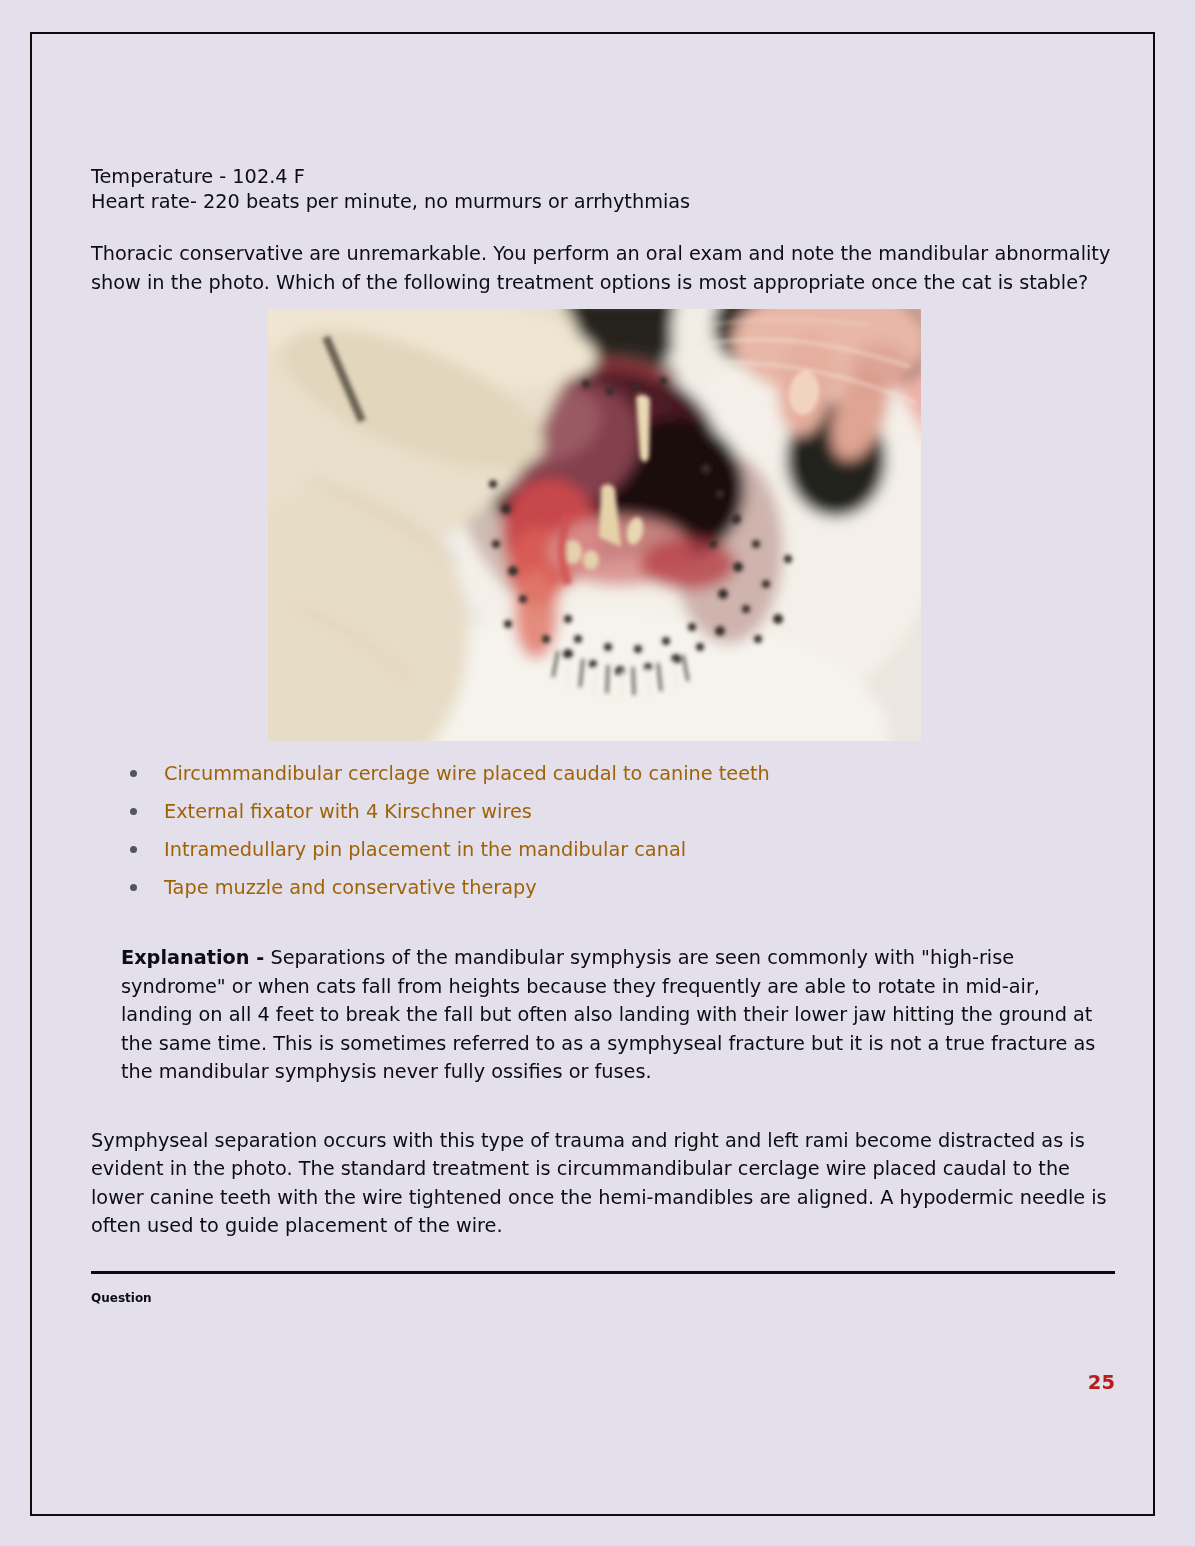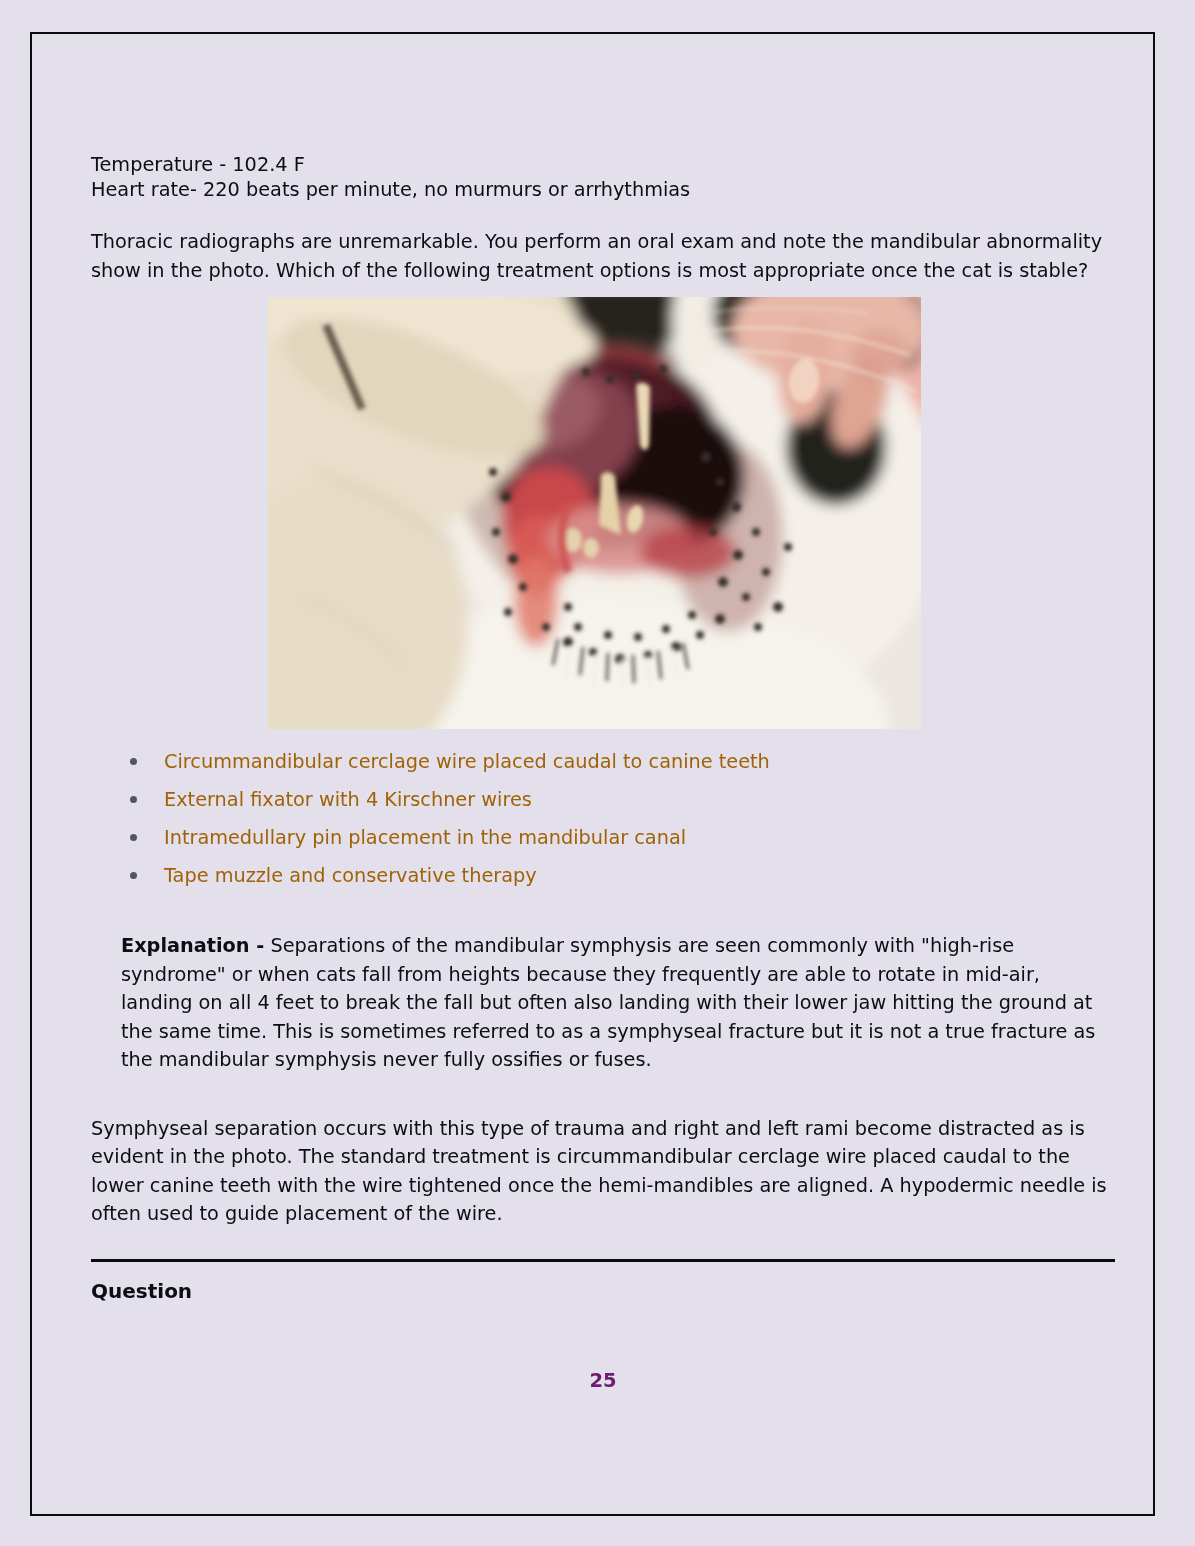--- a/index.html
+++ b/index.html
@@ -20,21 +20,21 @@
     top: 32px;
     width: 1125px;
     height: 1484px;
     border: 2px solid #0c0c0c;
     box-sizing: border-box;
     background: #e3e0eb;
   }
   .content {
     position: absolute;
     left: 59px;
-    top: 4px;
+    top: 16px;
     width: 1024px;
     color: #0d0d12;
     font-size: 19.3px;
   }
   .vitals {
     margin-top: 114px;
     line-height: 25px;
   }
   .vitals div { white-space: nowrap; }
   .qpara {
@@ -82,44 +82,44 @@
   }
   .rule {
     margin-top: 30px;
     height: 3px;
     background: #0b0b0b;
     border: none;
     width: 100%;
   }
   .next-heading {
     margin-top: 17px;
-    font-size: 20px;
+    font-size: 12px;
     font-weight: bold;
     color: #0c0c12;
   }
   .pagenum {
     margin-top: 66px;
-    text-align: center;
+    text-align: right;
     font-size: 19.5px;
     font-weight: bold;
-    color: #701a75;
+    color: #b91c1c;
   }
 </style>
 </head>
 <body>
 
 <div class="page">
   <div class="content">
 
     <div class="vitals">
       <div>Temperature - 102.4 F</div>
       <div>Heart rate- 220 beats per minute, no murmurs or arrhythmias</div>
     </div>
 
-    <div class="qpara">Thoracic radiographs are unremarkable. You perform an oral exam and note the mandibular abnormality show in the photo. Which of the following treatment options is most appropriate once the cat is stable?</div>
+    <div class="qpara">Thoracic conservative are unremarkable. You perform an oral exam and note the mandibular abnormality show in the photo. Which of the following treatment options is most appropriate once the cat is stable?</div>
 
     <div class="photo-wrap" role="img" aria-label="Photo of a black-and-white cat's opened mouth held by a gloved hand and a bare hand, showing a bloodied mandibular symphysis separation">
       <svg width="653" height="432" viewBox="0 0 653 432">
         <defs>
           <filter id="soft" x="-25%" y="-25%" width="150%" height="150%">
               <feGaussianBlur stdDeviation="7"></feGaussianBlur>
             </filter>
           <filter id="soft2" x="-40%" y="-40%" width="180%" height="180%">
               <feGaussianBlur stdDeviation="2.2"></feGaussianBlur>
             </filter>

